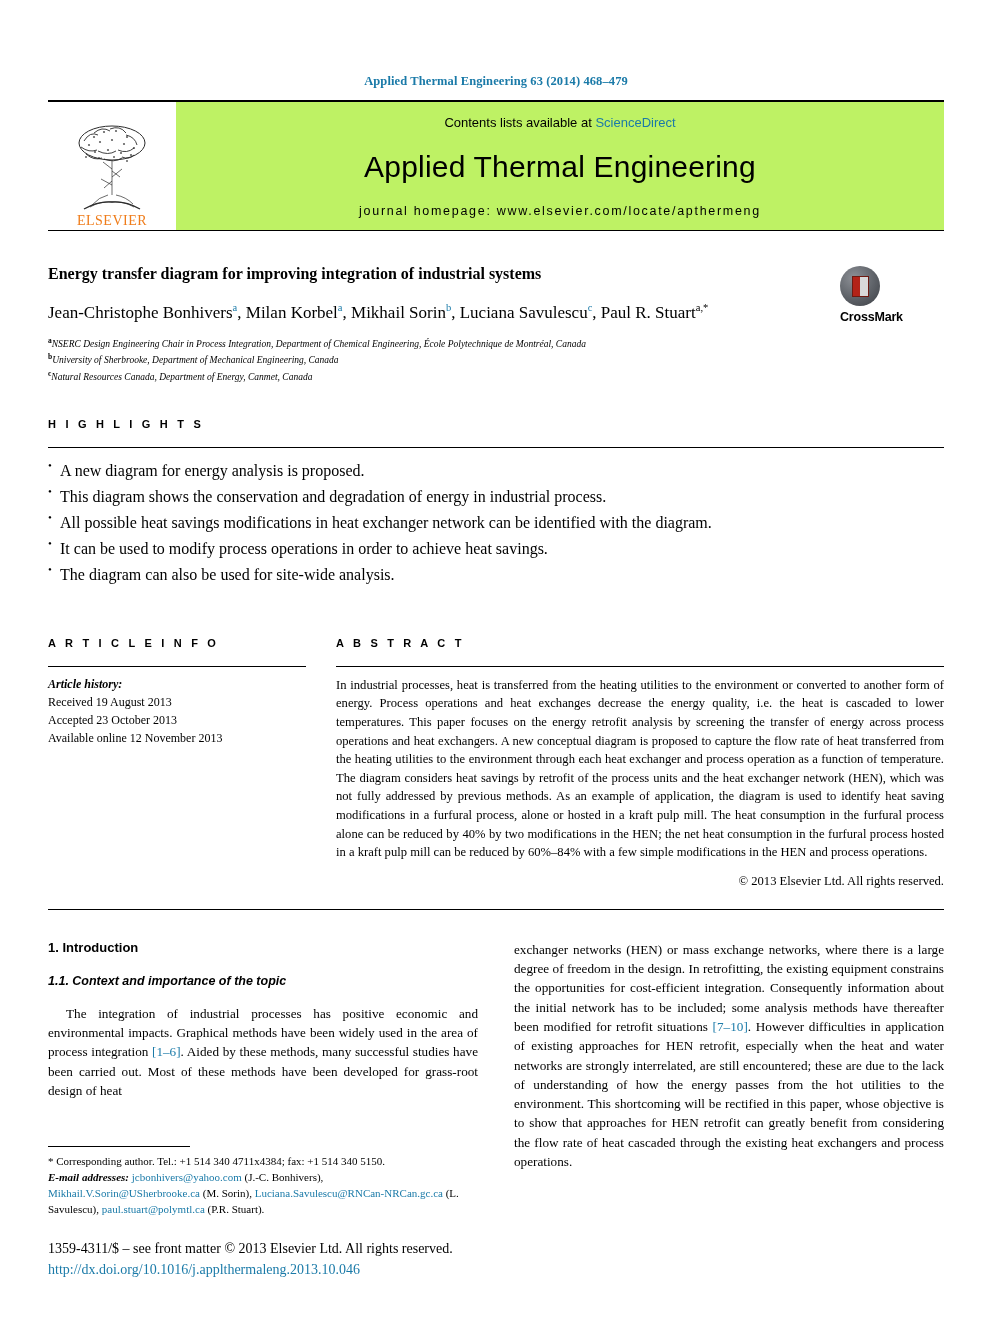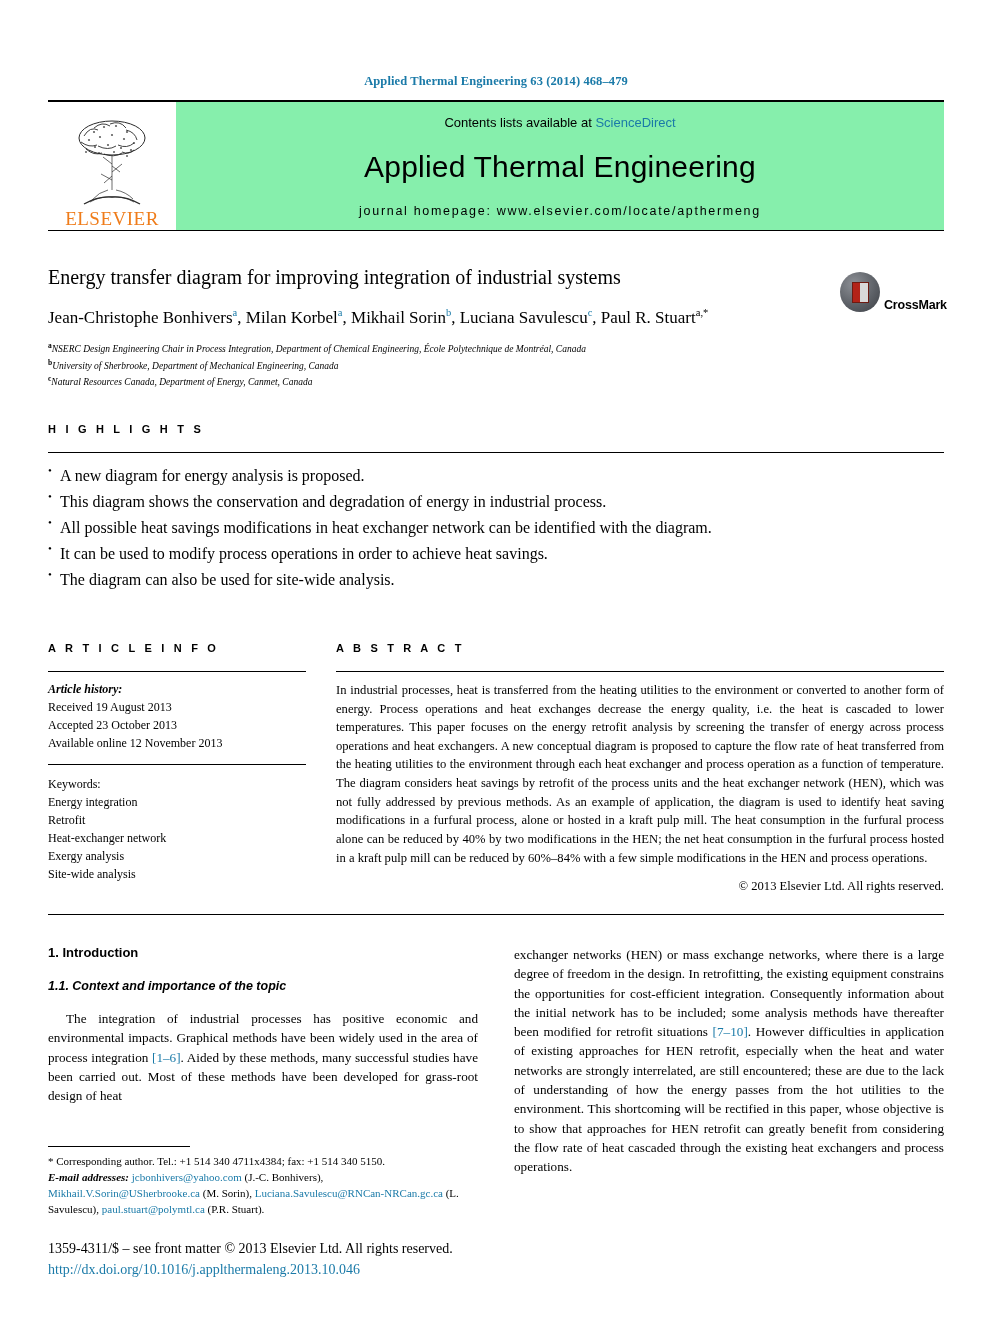--- a/index.html
+++ b/index.html
@@ -54,30 +54,30 @@
     display: flex;
     flex-direction: column;
     justify-content: flex-end;
     align-items: center;
     padding-bottom: 2px;
     box-sizing: border-box;
   }
   .tree-svg { display:block; }
   .elsevier-word {
     font-family: "Liberation Serif", serif;
-    font-size: 19px;
+    font-size: 14px;
     letter-spacing: .5px;
     color: #ef7c1a;
     font-weight: normal;
     line-height: 1;
     margin-top: 1px;
   }
   .masthead-center {
     flex: 1 1 auto;
-    background: #86efac;
+    background: #bef264;
     display: flex;
     flex-direction: column;
     justify-content: space-between;
     align-items: center;
     padding: 13px 0 12px 0;
     box-sizing: border-box;
   }
   .contents-line {
     font-size: 13px;
     font-family: "Liberation Sans", sans-serif;
@@ -157,23 +157,23 @@
     background: rgba(255,255,255,.85);
   }
 
   
   .title-block {
     margin-top: 33px;
     position: relative;
     padding-right: 120px;
   }
   .article-title {
-    font-size: 20px;
+    font-size: 16px;
     font-family: "Liberation Serif", serif;
-    font-weight: normal;
+    font-weight: bold;
     line-height: 1.3;
     margin: 0;
   }
   .authors {
     margin-top: 16px;
     font-size: 17px;
     line-height: 1.42;
     font-family: "Liberation Serif", serif;
   }
   .authors sup { color: #1a7aa8; font-size: 10.5px; }
@@ -186,22 +186,23 @@
   }
   .affils sup { font-style: normal; font-weight: bold; font-size: 7.5px; }
 
   .crossmark {
     position: absolute;
     right: 0;
     top: 2px;
     width: 104px;
     height: 46px;
     display: flex;
-    align-items: flex-end;
+    align-items: flex-start;
     gap: 4px;
+    flex-direction: column;
   }
   .cm-circle {
     width: 40px; height: 40px;
     border-radius: 50%;
     background: radial-gradient(circle at 35% 30%, #8d9096 0%, #5d6167 55%, #3b3e44 100%);
     display: flex; align-items: center; justify-content: center;
     flex: 0 0 40px;
   }
   .cm-book {
     width: 17px; height: 21px;
@@ -431,28 +432,20 @@
 
       <div class="col-info">
         <div class="sec-head">A R T I C L E   I N F O</div>
         <div class="rule-thin"></div>
         <div class="info-body">
           <div class="lbl">Article history:</div>
           <div>Received 19 August 2013</div>
           <div>Accepted 23 October 2013</div>
           <div>Available online 12 November 2013</div>
         </div>
-        <div class="kw-block">
-          <div class="lbl">Keywords:</div>
-          <div>Energy integration</div>
-          <div>Retrofit</div>
-          <div>Heat-exchanger network</div>
-          <div>Exergy analysis</div>
-          <div>Site-wide analysis</div>
-        </div>
       </div>
 
       <div class="col-abs">
         <div class="sec-head">A B S T R A C T</div>
         <div class="rule-thin"></div>
         <div class="abs-body">In industrial processes, heat is transferred from the heating utilities to the environment or converted to another form of energy. Process operations and heat exchanges decrease the energy quality, i.e. the heat is cascaded to lower temperatures. This paper focuses on the energy retrofit analysis by screening the transfer of energy across process operations and heat exchangers. A new conceptual diagram is proposed to capture the flow rate of heat transferred from the heating utilities to the environment through each heat exchanger and process operation as a function of temperature. The diagram considers heat savings by retrofit of the process units and the heat exchanger network (HEN), which was not fully addressed by previous methods. As an example of application, the diagram is used to identify heat saving modifications in a furfural process, alone or hosted in a kraft pulp mill. The heat consumption in the furfural process alone can be reduced by 40% by two modifications in the HEN; the net heat consumption in the furfural process hosted in a kraft pulp mill can be reduced by 60%–84% with a few simple modifications in the HEN and process operations.</div>
         <div class="abs-copy">© 2013 Elsevier Ltd. All rights reserved.</div>
       </div>
     </div>
 

